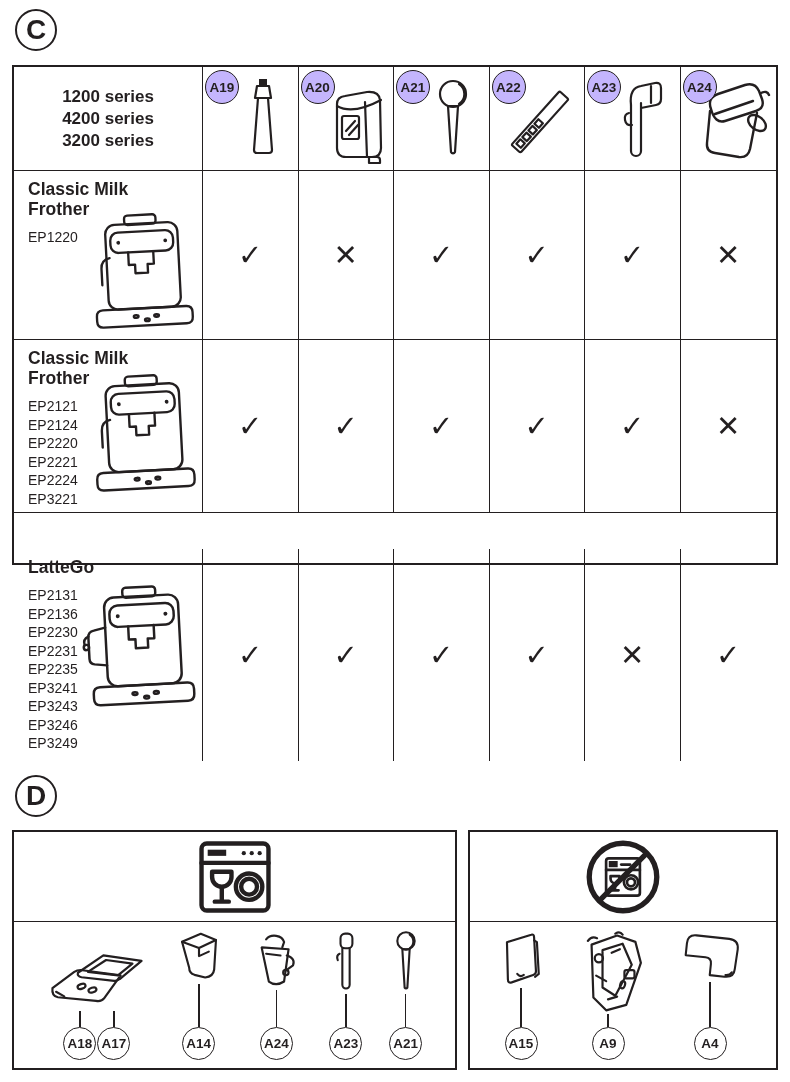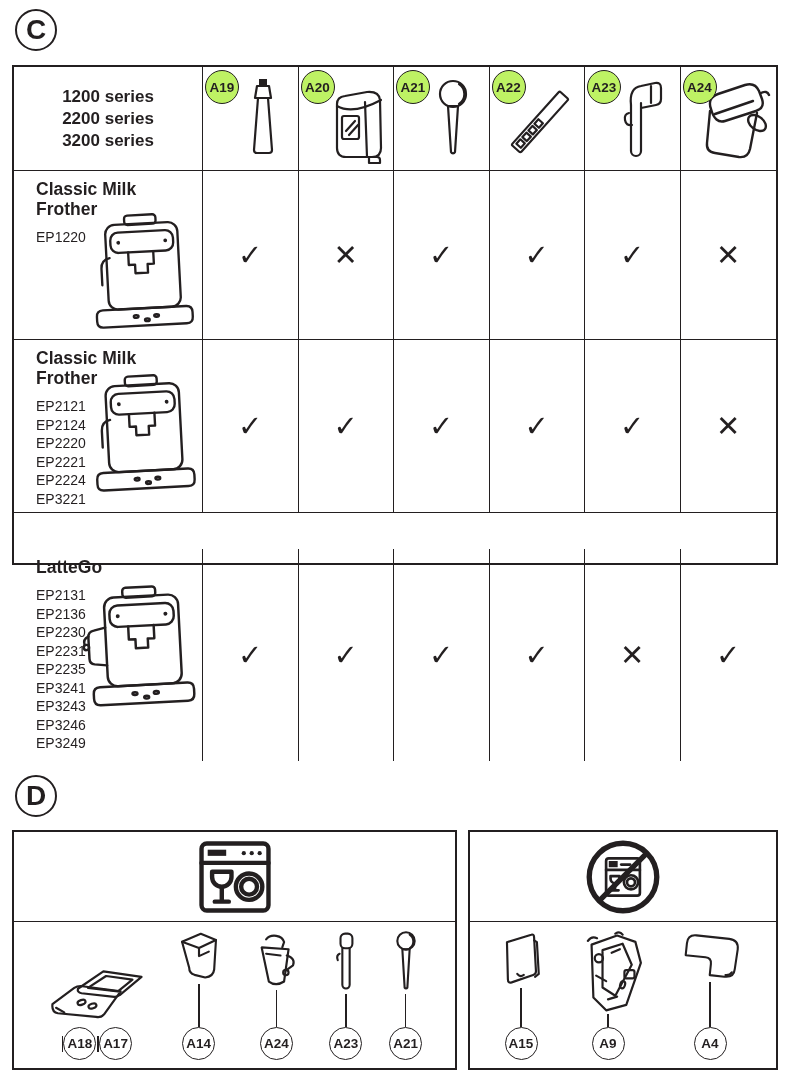--- a/index.html
+++ b/index.html
@@ -34,25 +34,25 @@
   .row-last { border-bottom:none;margin-top:36px; }
 
   .series-cell { display:flex; align-items:center; justify-content:center; }
   .series-block { text-align:left; }
   .series-line { font-weight:bold; font-size:17px; line-height:22px; }
 
   .acc-badge {
     position:absolute; top:3px; left:2px; width:34px; height:34px;
     border:1.9px solid #231f20; border-radius:50%;
     display:flex; align-items:center; justify-content:center;
-    font-weight:bold; font-size:13.5px; background:#bef264; z-index:2;
+    font-weight:bold; font-size:13.5px; background:#c4b5fd; z-index:2;
   }
   .acc-icon { position:absolute; }
 
-  .model-cell { padding:8px 8px 8px 22px; }
+  .model-cell { padding:8px 8px 8px 14px; }
   .row-title { font-weight:bold; font-size:17.5px; line-height:20px; margin-bottom:9px; }
   .model { font-size:14px; line-height:18.5px; }
   .machine { position:absolute; }
 
   .mark-cell { display:flex; align-items:center; justify-content:center; }
   .mark { font-family:"DejaVu Sans", sans-serif; font-weight:bold; font-size:29px; }
 
   
   .d-box { position:absolute; border:2px solid #231f20; background:#fff; }
   .d-box-left  { left:12px;  top:830px; width:445px; height:240px; }
@@ -61,38 +61,38 @@
   .d-parts-row { height:144px; display:flex; align-items:stretch; justify-content:space-evenly; padding:8px 6px 6px; }
 
   .part { display:flex; flex-direction:column; align-items:center; justify-content:flex-end; }
   .leader { width:1.7px; background:#231f20; flex:1 1 auto; min-height:6px; }
   .part-badge {
     flex:none; width:33px; height:33px; border:1.9px solid #231f20; border-radius:50%;
     display:flex; align-items:center; justify-content:center;
     font-weight:bold; font-size:13.5px; background:#fff;
   }
   .duo-badges { display:flex; gap:1px; }
-  .duo-sub { display:flex; flex-direction:row; align-items:center; }
+  .duo-sub { display:flex; flex-direction:column; align-items:center; }
   .duo-sub .leader { flex:none; height:16px; }
 </style>
 </head>
 <body>
 
 <div class="page">
 
   <div class="step-circle step-c">
     <span>C</span>
   </div>
 
   <div class="table-c">
 
     <div class="cell series-cell">
       <div class="series-block">
         <div class="series-line">1200 series</div>
-        <div class="series-line">2200 series</div>
+        <div class="series-line">4200 series</div>
         <div class="series-line">3200 series</div>
       </div>
     </div>
 
     <div class="cell">
       <div class="acc-badge">A19</div>
       <svg class="acc-icon" style="left:42px;top:10px" width="36" height="82" viewBox="0 0 36 82">
         <g class="ink-stroke" stroke-width="2.2">
           <rect x="14" y="2" width="8" height="7" fill="#231f20" stroke="none"></rect>
           <path d="M12 9 h12 l2 12 h-16 z"></path>

